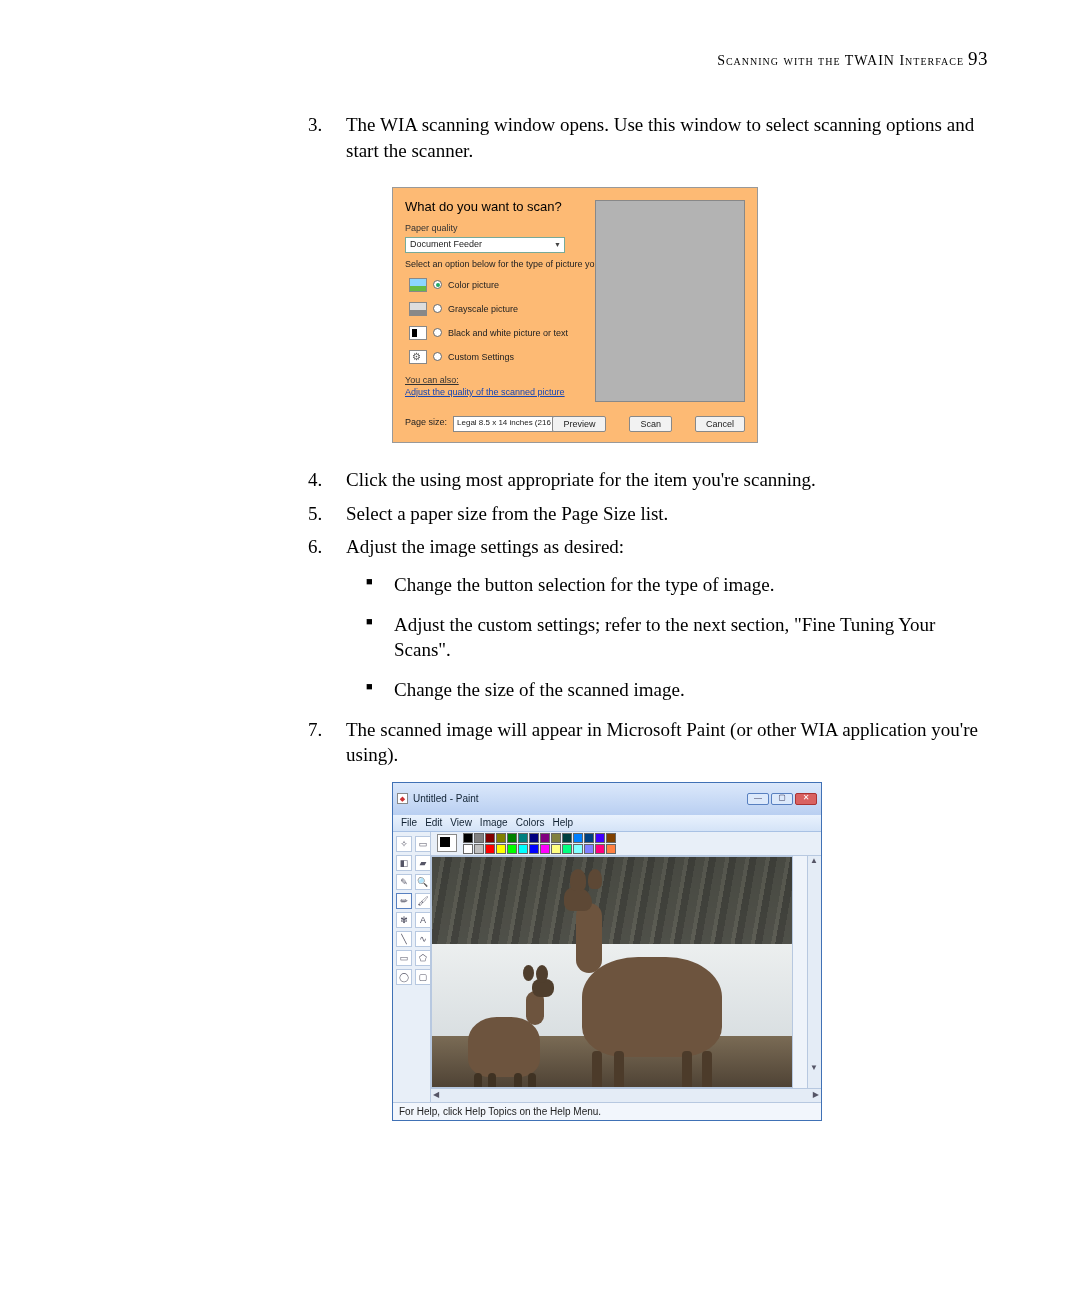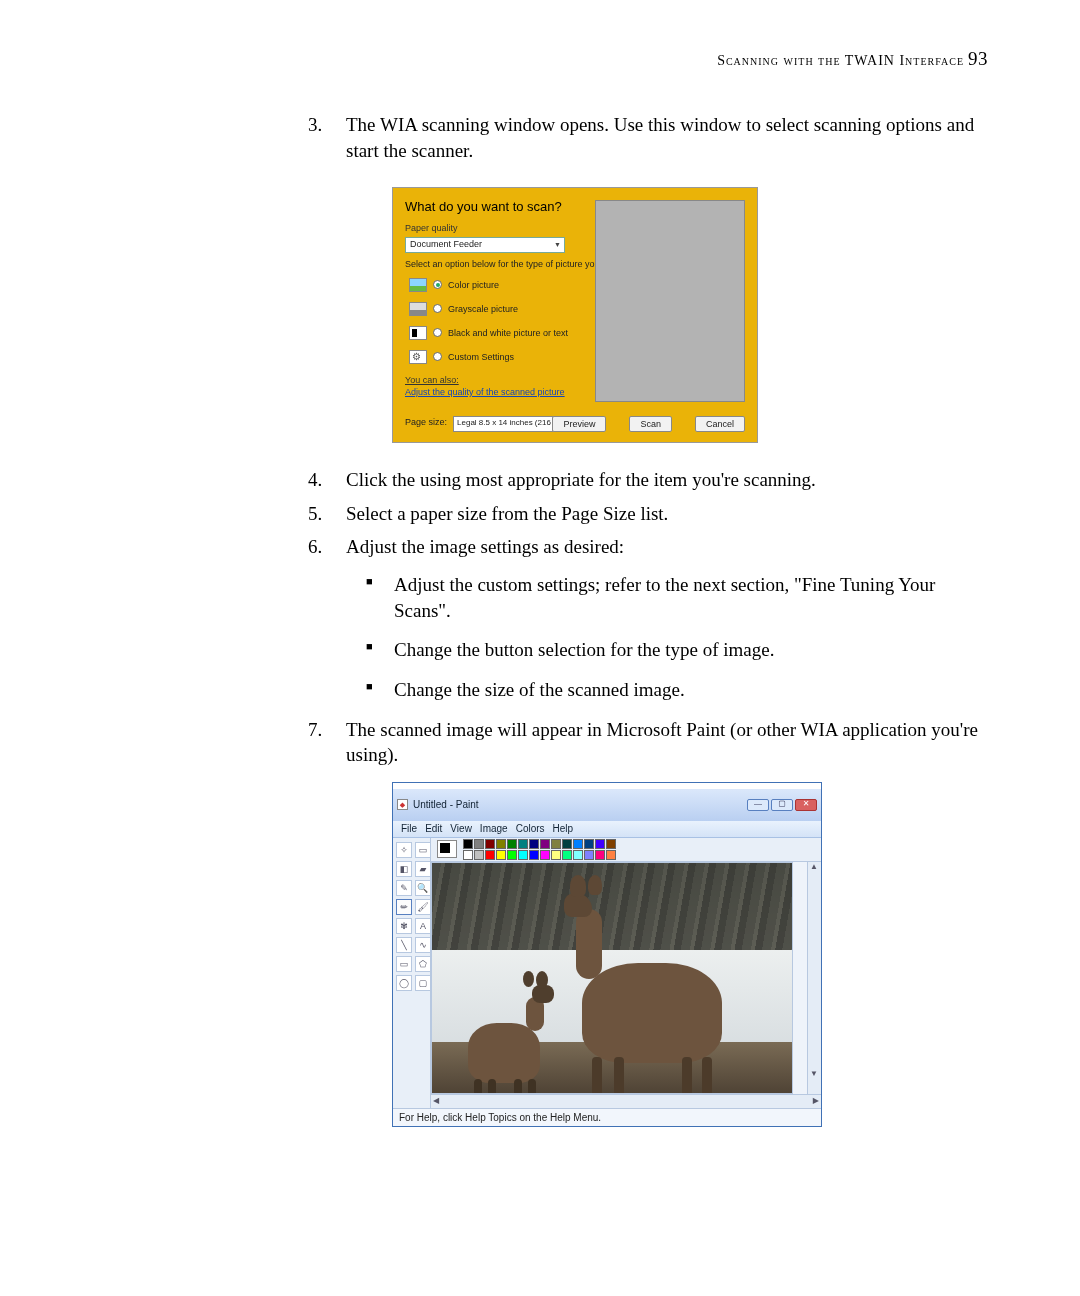--- a/index.html
+++ b/index.html
@@ -61,21 +61,21 @@
     left: 0;
     top: 2px;
     font-size: 11px;
   }
 
   
   .wia-dialog {
     margin: 24px 0 24px 46px;
     width: 366px;
     border: 1px solid #999;
-    background: #eab308;
+    background: #fdba74;
     font-family: Tahoma, Arial, sans-serif;
     font-size: 9px;
     color: #222;
     position: relative;
     padding: 10px 12px 10px 12px;
   }
   .wia-title { font-size: 13px; font-weight: normal; margin-bottom: 6px; color:#000;}
   .wia-label { font-size: 9px; color:#333; margin-bottom:3px; }
   .wia-select {
     background:#fff; border:1px solid #7a9; height:16px; width:160px;
@@ -123,21 +123,21 @@
     border:1px solid #888; background:#f2f2f2; font-size:9px; padding:1px 10px; border-radius:2px;
   }
 
   
   .paint-window{
     margin: 14px 0 0 46px; width: 430px; border:1px solid #4071b5;
     font-family: Tahoma, Arial, sans-serif; font-size:10px;
   }
   .paint-title{
     background:linear-gradient(#dbe8fb,#b9cff1);
-    height:18px; display:flex; align-items:center; padding:16px 4px; gap:5px;margin-top:6px;
+    height:18px; display:flex; align-items:center; padding:16px 4px; gap:5px;
   }
   .paint-title .app-icon{width:11px;height:11px;background:#fff;border:1px solid #888;font-size:7px;display:inline-flex;align-items:center;justify-content:center;color:#c33;}
   .paint-title .title-text{color:#123; font-size:10px;}
   .paint-title .winbtns{margin-left:auto;display:flex;gap:2px;}
   .winbtn{width:22px;height:12px;border:1px solid #5880c0;background:#dce9fb;border-radius:2px;font-size:8px;display:flex;align-items:center;justify-content:center;color:#335;}
   .winbtn.close{background:#d96160;color:#fff;border-color:#a33;}
   .paint-menu{
     background:linear-gradient(#e9f2fd,#d4e3f7);height:17px;display:flex;align-items:center;gap:8px;padding:0 8px;color:#123;border-bottom:1px solid #a8c1e4;
   }
   .paint-body{display:flex;background:#e8eff8;}
@@ -249,22 +249,22 @@
           <div class="wia-btn">Cancel</div>
         </div>
       </div>
     </li>
 
     <li><span>Click the using most appropriate for the item you're scanning.</span></li>
     <li><span>Select a paper size from the Page Size list.</span></li>
     <li>
       <span>Adjust the image settings as desired:</span>
       <ul class="sub">
+        <li>Change the button selection for the type of image.</li>
         <li>Adjust the custom settings; refer to the next section, "Fine Tuning Your Scans".</li>
-        <li>Change the button selection for the type of image.</li>
         <li>Change the size of the scanned image.</li>
       </ul>
     </li>
     <li>
       <span>The scanned image will appear in Microsoft Paint (or other WIA application you're using).</span>
 
       
       <div class="paint-window">
         <div class="paint-title">
           <span class="app-icon">◆</span>

